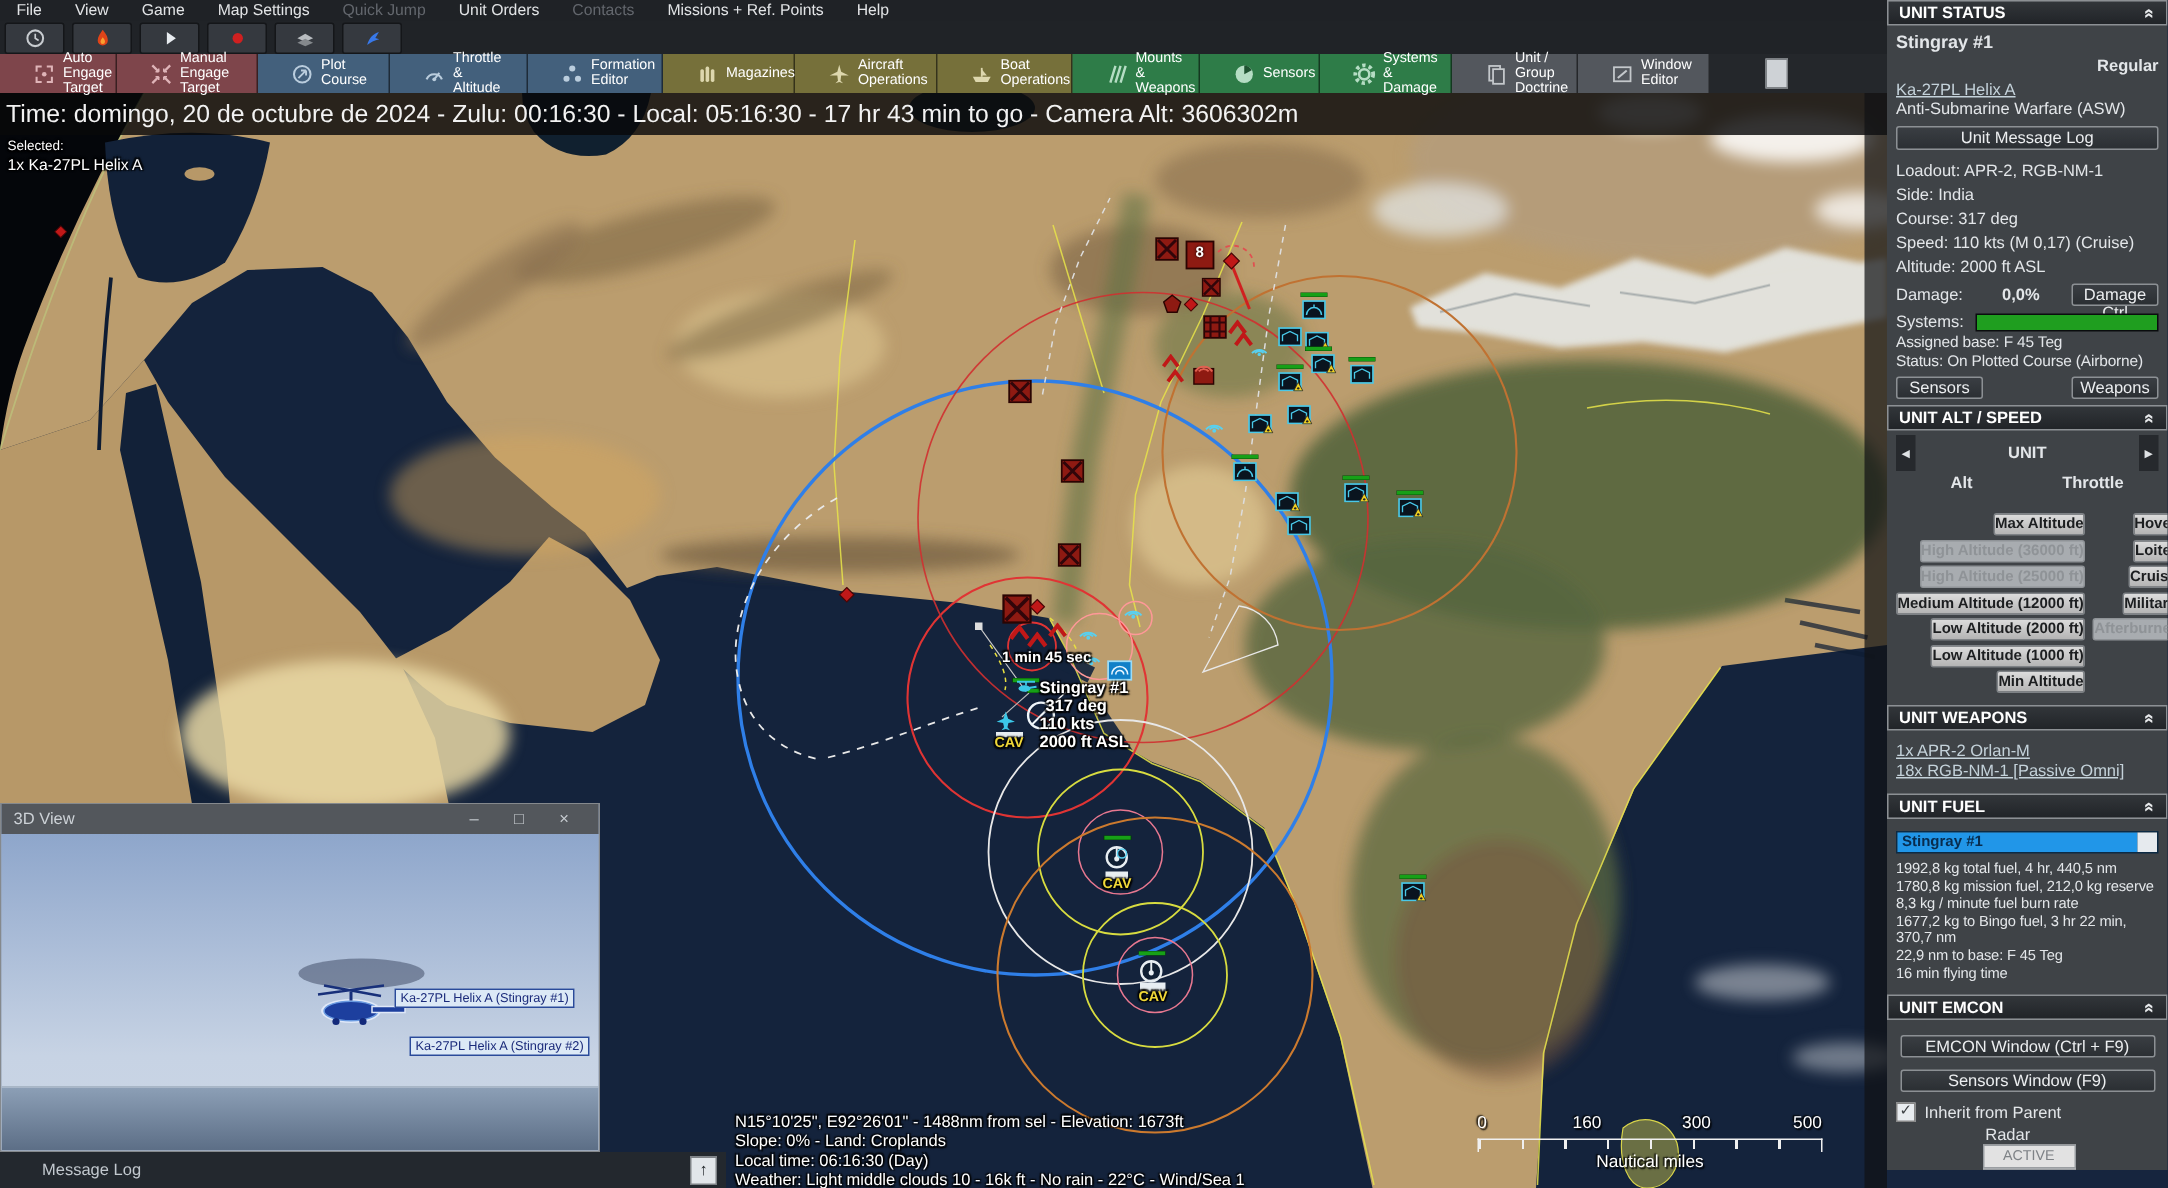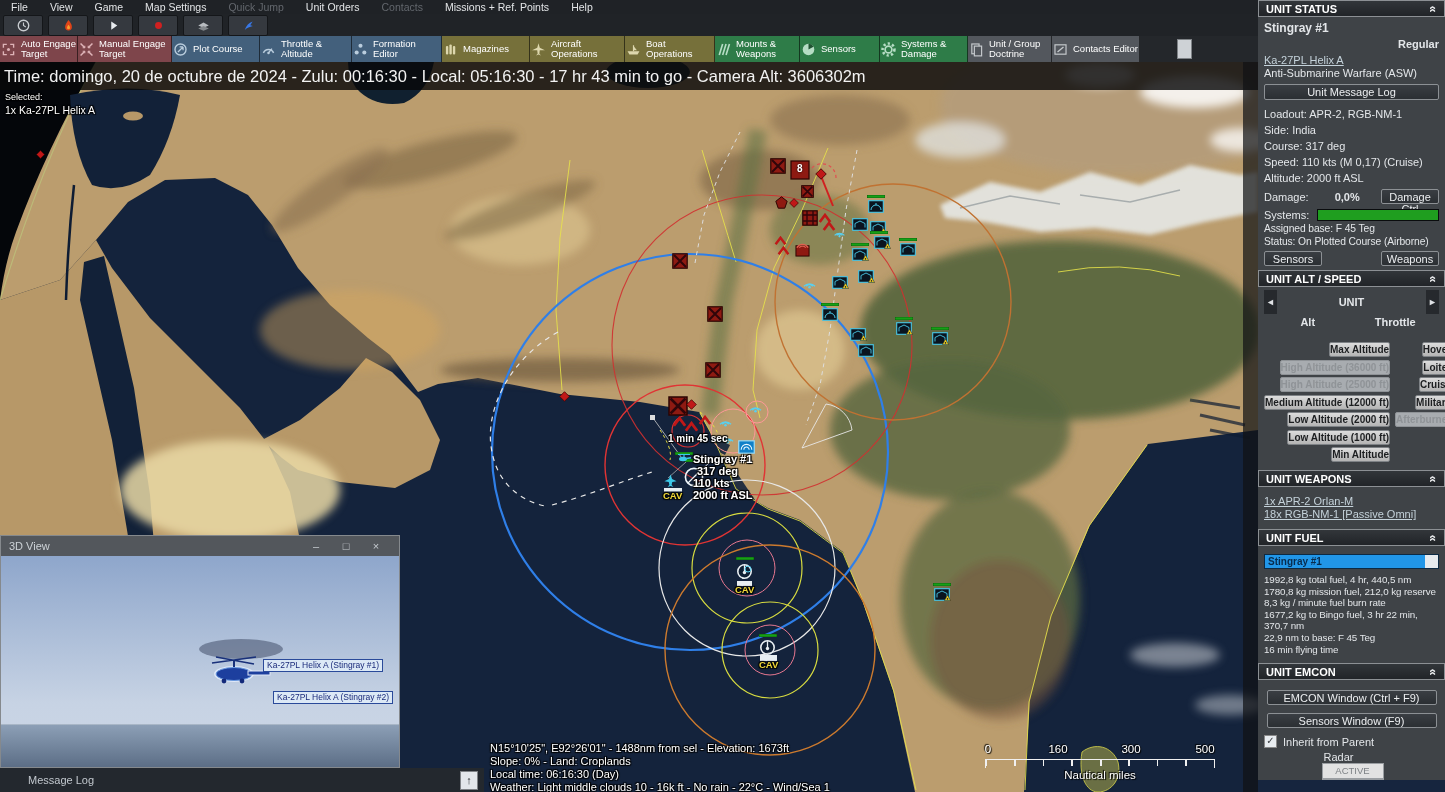--- a/index.html
+++ b/index.html
@@ -10,21 +10,21 @@
     display:flex;align-items:center;gap:0;z-index:30;}
   .menu-item{color:#e2e4e6;font-size:10.5px;padding:0 11px;white-space:nowrap;}
   .menu-item.dis{color:#63676d;}
   .icon-row{position:absolute;left:0;top:14px;width:1258px;height:22px;background:#202327;z-index:30;
     display:flex;align-items:center;gap:5px;padding-left:3px;box-sizing:border-box;}
   .qbtn{width:38px;height:19px;background:#35393f;border:1px solid #141619;border-radius:2px;
     display:flex;align-items:center;justify-content:center;}
   .qbtn svg{width:15px;height:15px;}
   .toolbar{position:absolute;left:0;top:36px;width:1258px;height:26px;background:#25282c;z-index:30;
     display:flex;align-items:stretch;}
-  .tb{display:flex;align-items:center;gap:4px;padding:1px 0;box-sizing:border-box;
+  .tb{display:flex;align-items:center;gap:4px;padding:1px 21px;box-sizing:border-box;
     border-right:1px solid rgba(0,0,0,.55);color:#fff;font-size:9.5px;line-height:1.03;}
   .tb svg{width:17px;height:17px;flex:0 0 auto;opacity:.85;}
   .tb span{display:block;}
   .tb.red{background:#7e454b;} .tb.blue{background:#43607c;} .tb.olive{background:#76703a;}
   .tb.green{background:#2e7c48;} .tb.gray{background:#53575d;}
   .tb-end{flex:1;background:#24272b;position:relative;}
   .tb-sq{position:absolute;left:37px;top:3px;width:13px;height:18px;background:#ced2d6;border:1px solid #7e8286;}
   .time-bar{position:absolute;left:0;top:62px;width:1258px;height:28px;background:rgba(8,8,10,.82);
     color:#f2f2f2;font-size:16.5px;display:flex;align-items:center;padding-left:4px;z-index:25;
     box-sizing:border-box;white-space:nowrap;}
@@ -546,21 +546,21 @@
           <rect x="4.5" y="3.5" width="8.5" height="11.5" stroke="#d8dcdf" stroke-width="1.4" fill="none"></rect>
           <rect x="7.5" y="6" width="8.5" height="11.5" fill="#53575d" stroke="#d8dcdf" stroke-width="1.4"></rect>
         </svg>
         <span>Unit / Group Doctrine</span>
       </div>
     <div class="tb gray" style="width:88px">
         <svg viewBox="0 0 20 20">
           <rect x="3.5" y="4.5" width="13" height="11" stroke="#d8dcdf" stroke-width="1.4" fill="none"></rect>
           <path d="M6.5,13 L13.5,7" stroke="#d8dcdf" stroke-width="1.6"></path>
         </svg>
-        <span>Contacts Editor</span>
+        <span>Window Editor</span>
       </div>
     <div class="tb-end">
         <div class="tb-sq"></div>
       </div>
   </div>
 
   <div class="time-bar">Time: domingo, 20 de octubre de 2024 - Zulu: 00:16:30 - Local: 05:16:30 - 17 hr 43 min to go -  Camera Alt: 3606302m</div>
   <div class="sel-block">
     <span class="s1">Selected:</span>
     <span class="s2">1x Ka-27PL Helix A</span>

